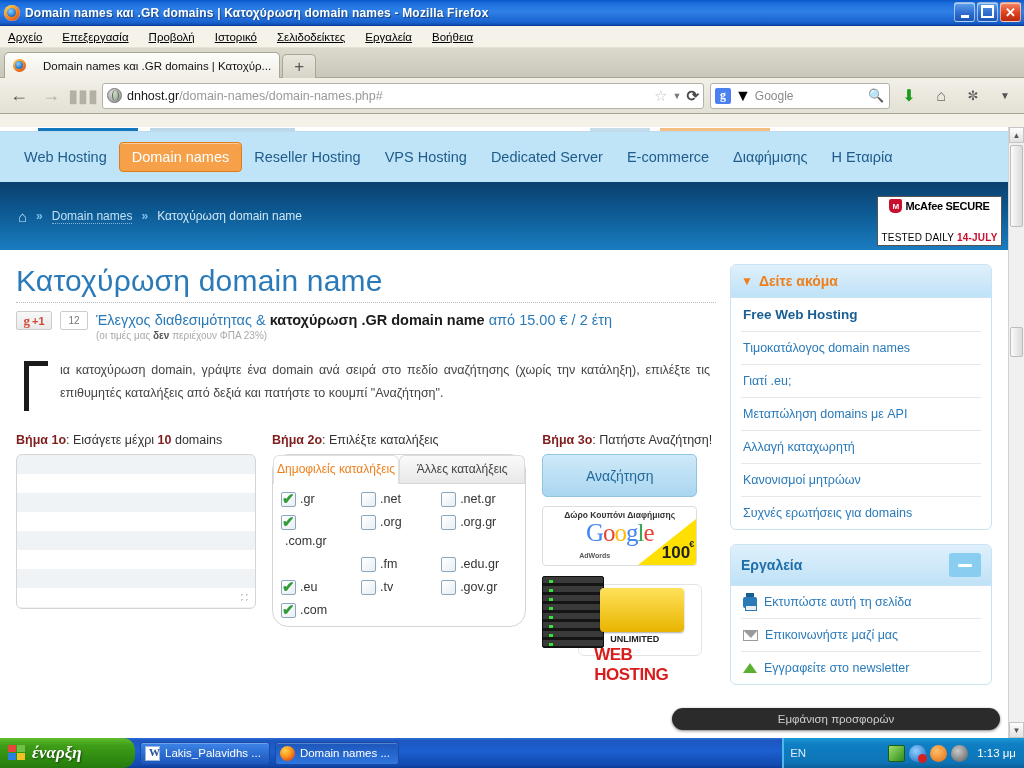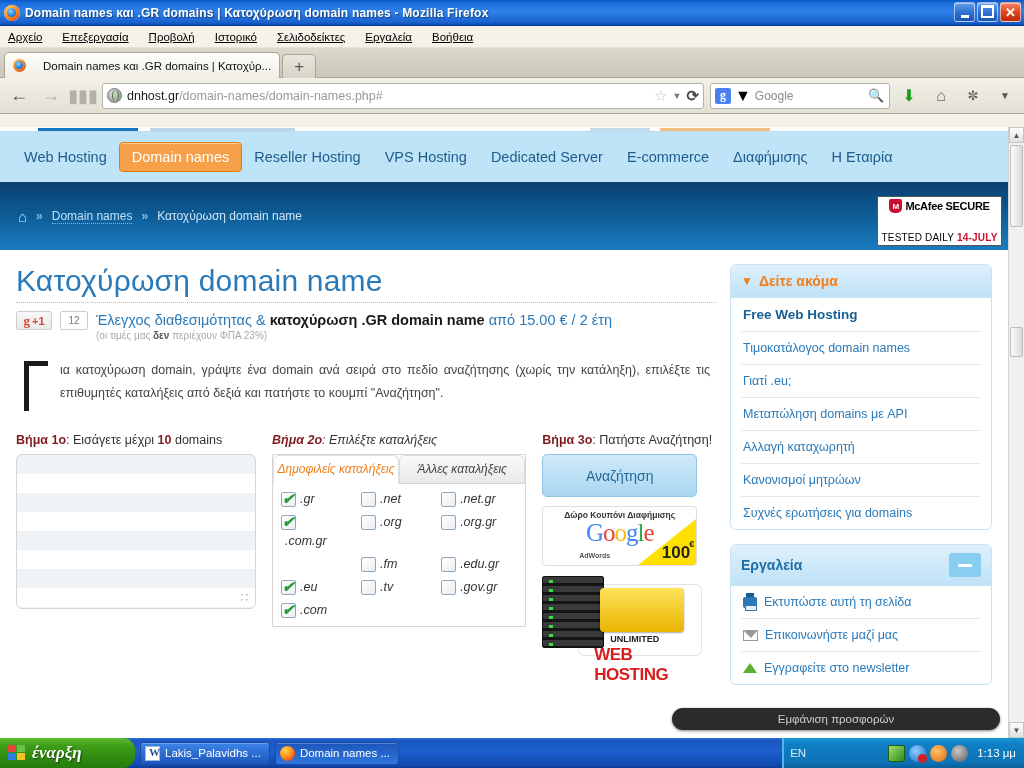--- a/index.html
+++ b/index.html
@@ -208,22 +208,22 @@
     width:240px; height:155px; border:1px solid #d5d5d5; border-radius:6px;
     background: repeating-linear-gradient(to bottom,
         #f0f3f6 0px, #f0f3f6 19px, #ffffff 19px, #ffffff 38px);
     position:relative; overflow:hidden;
   }
   #grip { position:absolute; right:4px; bottom:4px; width:12px; height:12px;
     background-image:
       radial-gradient(#c9c9c9 1px, transparent 1px);
     background-size:5px 5px; }
 
-  #step2 { width:256px;font-style:italic; }
-  #tldbox { border:1px solid #d5d5d5; border-radius:1px; padding:0; background:#fff; }
+  #step2 { width:256px; }
+  #tldbox { border:1px solid #d5d5d5; border-radius:16px; padding:0; background:#fff; }
   #tldtabs { display:flex; }
   .tldtab {
     flex:1 1 50%; text-align:center; font-size:12px; padding:6px 2px; line-height:1.25;
     border-radius:6px 6px 0 0;
   }
   .tldtab.sel { color:#ee7f1b; background:#fff; border:1px solid #e0e0e0; border-bottom:none; }
   .tldtab.un  { color:#444; background:linear-gradient(to bottom,#fafafa,#e8e8e8);
                 border:1px solid #dcdcdc; border-bottom:1px solid #d5d5d5;}
   #tldgrid { display:grid; grid-template-columns: 1fr 1fr 1fr; padding:8px 6px 8px 8px;
              row-gap:8px; column-gap:2px; }

